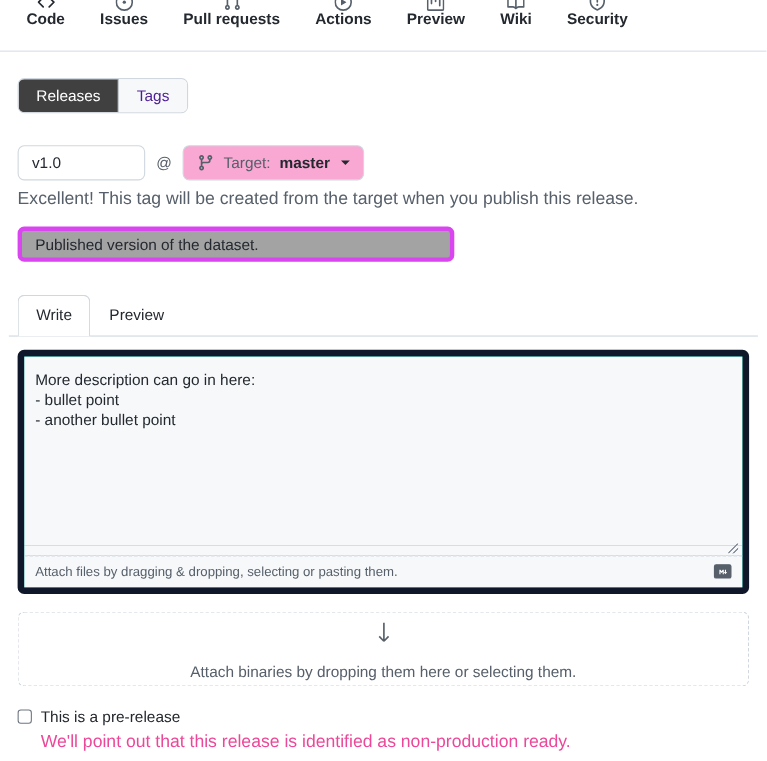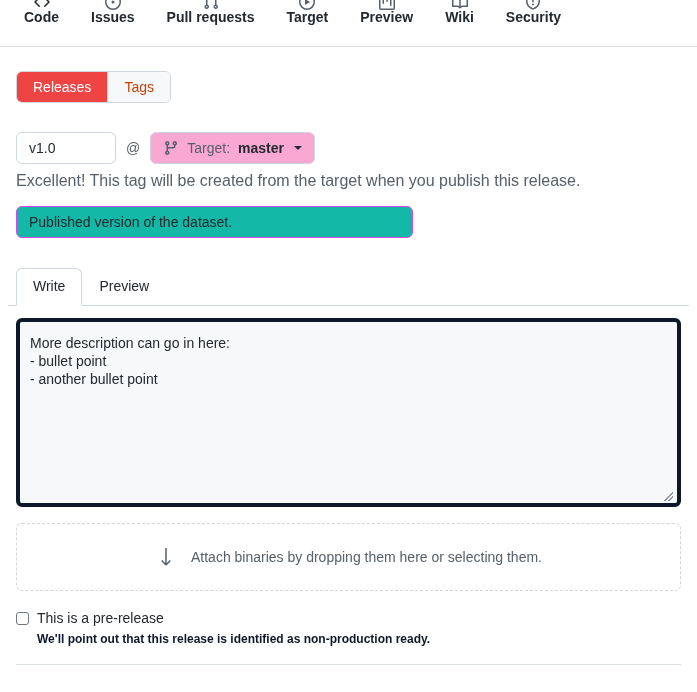--- a/index.html
+++ b/index.html
@@ -62,36 +62,36 @@
     border-radius: 6px;
     overflow: hidden;
     border: 1px solid #d0d7de;
     height: 32px;
   }
   .seg-btn {
     display: flex; align-items: center;
     padding: 0 16px;
     font-size: 14px;
     background: #f6f8fa;
-    color: #c2410c;
+    color: #4c1d95;
     cursor: pointer;
     border-right: 1px solid #d0d7de;
   }
   .seg-btn:last-child { border-right: none; }
-  .seg-btn.active { background: #ef4444; color: #ffffff; }
+  .seg-btn.active { background: #404040; color: #ffffff; }
 
   
   .tag-row {
     display: flex;
     align-items: center;
     gap: 8px;
     padding: 29px 8px 0 8px;
   }
   .tag-input {
-    width: 100px;
+    width: 116px;
     height: 32px;
     border: 1px solid #d0d7de;
     border-radius: 6px;
     padding: 0 12px;
     font-size: 14px;
     font-family: "Liberation Sans", sans-serif;
     color: #24292f;
     background: #ffffff;
     outline: none;
   }
@@ -123,23 +123,23 @@
     font-size: 16px;
     color: #57606a;
   }
 
   
   .title-row { padding: 16px 8px 0 8px; }
   .title-input {
     display: block;
     width: 397px;
     height: 32px;
-    border: 1px solid #d946ef;
-    border-radius: 6px;
-    background: #14b8a6;
+    border: 4px solid #d946ef;
+    border-radius: 6px;
+    background: #a3a3a3;
     padding: 0 12px;
     font-size: 14px;
     font-family: "Liberation Sans", sans-serif;
     color: #24292f;
     outline: none;
   }
 
   
   .wp-tabs {
     display: flex;
@@ -161,21 +161,21 @@
   }
   .wp-tab.active {
     background: #ffffff;
     border-color: #d0d7de;
     border-bottom-color: #ffffff;
   }
 
   
   .editor-wrap { padding: 12px 8px 0 8px; }
   .editor-box {
-    border: 4px solid #0f172a;
+    border: 6px solid #0f172a;
     border-radius: 6px;
     background: #14b8a6;
     overflow: hidden;
   }
   .editor-area {
     width: 100%;
     height: 172px;
     border: none;
     background: #f6f8fa;
     resize: none;
@@ -229,40 +229,41 @@
     border-radius: 6px;
     height: 68px;
     display: flex;
     align-items: center;
     justify-content: center;
     gap: 14px;
     background: #ffffff;
     font-size: 14px;
     color: #57606a;
     cursor: pointer;
+    flex-direction: column;
   }
   .dz-arrow { color: #57606a; display: inline-flex; }
 
   
   .prerelease {
     padding: 18px 8px 0 8px;
     display: flex;
     gap: 8px;
   }
   .cb {
     width: 13px; height: 13px;
     border: 1px solid #6e7781;
     border-radius: 3px;
     background: #fff;
     margin-top: 3px;
     flex: none;
     cursor: pointer;
   }
   .pre-title { font-size: 14px; font-weight: normal; color: #24292f; line-height: 1.4; }
-  .pre-desc { font-size: 12px; color: #0f172a; margin-top: 3px; line-height: 1.4; font-weight: bold; }
+  .pre-desc { font-size: 16px; color: #ec4899; margin-top: 3px; line-height: 1.4; }
 
   .divider {
     border-top: 1px solid #d8dee4;
     margin: 16px 8px 0 8px;
   }
 
   
   .actions {
     padding: 14px 8px 0 8px;
     display: flex;
@@ -301,21 +302,21 @@
     </span>
     <span class="nav-label">Pull requests</span>
   </div>
 
   <div class="nav-item">
     <span class="nav-ico">
       <svg width="16" height="16" viewBox="0 0 16 16" fill="currentColor">
           <path d="M8 0a8 8 0 1 1 0 16A8 8 0 0 1 8 0ZM1.5 8a6.5 6.5 0 1 0 13 0 6.5 6.5 0 0 0-13 0Zm4.879-2.773 4.264 2.559a.25.25 0 0 1 0 .428l-4.264 2.559A.25.25 0 0 1 6 10.559V5.442a.25.25 0 0 1 .379-.215Z"></path>
         </svg>
     </span>
-    <span class="nav-label">Target</span>
+    <span class="nav-label">Actions</span>
   </div>
 
   <div class="nav-item">
     <span class="nav-ico">
       <svg width="16" height="16" viewBox="0 0 16 16" fill="currentColor">
           <path d="M1.75 0h12.5C15.216 0 16 .784 16 1.75v12.5A1.75 1.75 0 0 1 14.25 16H1.75A1.75 1.75 0 0 1 0 14.25V1.75C0 .784.784 0 1.75 0ZM1.5 1.75v12.5c0 .138.112.25.25.25h12.5a.25.25 0 0 0 .25-.25V1.75a.25.25 0 0 0-.25-.25H1.75a.25.25 0 0 0-.25.25ZM11.75 3a.75.75 0 0 1 .75.75v7.5a.75.75 0 0 1-1.5 0v-7.5a.75.75 0 0 1 .75-.75Zm-8.25.75a.75.75 0 0 1 1.5 0v5.5a.75.75 0 0 1-1.5 0ZM8 3a.75.75 0 0 1 .75.75v3.5a.75.75 0 0 1-1.5 0v-3.5A.75.75 0 0 1 8 3Z"></path>
         </svg>
     </span>
     <span class="nav-label">Preview</span>
   </div>
@@ -374,20 +375,28 @@
     <div class="wp-tab active">Write</div>
     <div class="wp-tab">Preview</div>
   </div>
 
   <div class="editor-wrap">
     <div class="editor-box">
       <textarea class="editor-area" placeholder="Describe this release" style="">More description can go in here:
 - bullet point
 - another bullet point</textarea>
       <div class="editor-grip"></div>
+      <div class="editor-foot">
+        <span>Attach files by dragging &amp; dropping, selecting or pasting them.</span>
+        <span class="md-badge">
+          <svg width="12" height="8" viewBox="0 0 16 16" fill="#ffffff">
+              <path d="M2 4h2l2 2.5L8 4h2v8H8V7.5L6 10 4 7.5V12H2V4Zm10 0h2v4h2l-3 4-3-4h2V4Z"></path>
+            </svg>
+        </span>
+      </div>
     </div>
   </div>
 
   <div class="dropzone-wrap">
     <div class="dropzone">
       <span class="dz-arrow">
         <svg width="22" height="26" viewBox="0 0 16 16" fill="none" stroke="#57606a" stroke-width="1.1">
             <path d="M8 1.5v12M8 13.8 4.9 10.6M8 13.8l3.1-3.2"></path>
           </svg>
       </span>

